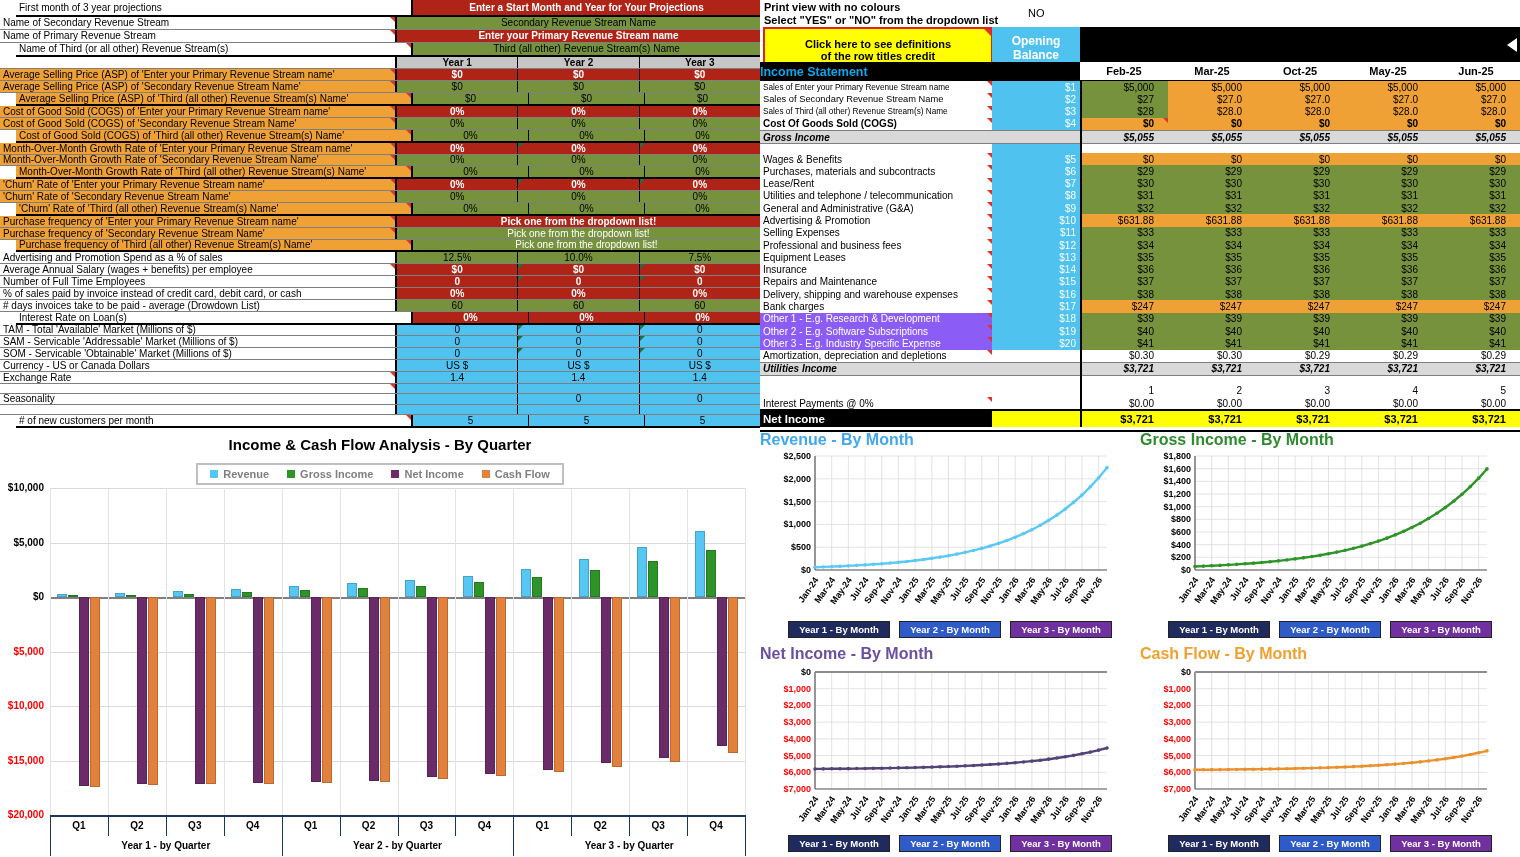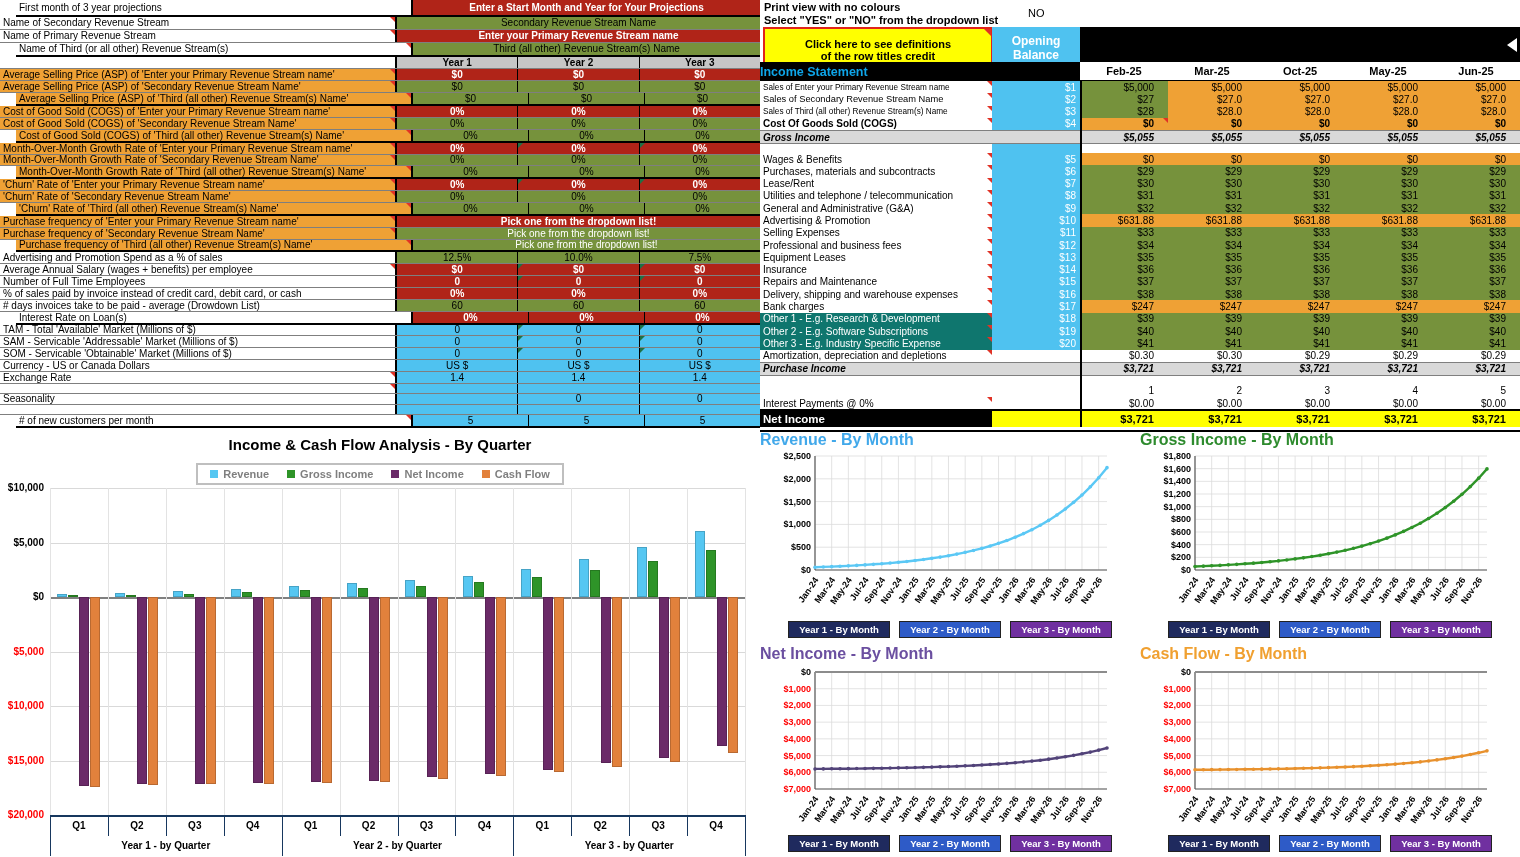--- a/index.html
+++ b/index.html
@@ -41,21 +41,21 @@
   #blackbar .arrow{position:absolute;right:3px;top:11px;width:0;height:0;border-top:7px solid transparent;border-bottom:7px solid transparent;border-right:10px solid #fff;}
   #is-title-row{position:absolute;left:0;top:62px;width:320px;height:19px;background:#000;color:#0ea5e9;font-weight:bold;font-size:12.5px;display:flex;align-items:center;box-sizing:border-box;}
   #month-headers{position:absolute;left:320px;top:62px;width:440px;height:19px;display:flex;border-bottom:1.5px solid #000;box-sizing:border-box;}
   #month-headers div{flex:1;display:flex;align-items:center;justify-content:center;font-weight:bold;font-size:11px;}
   #is-rows{position:absolute;left:0;top:81px;width:760px;height:346px;display:flex;flex-direction:column;}
   #is-vline{position:absolute;left:320px;top:81px;width:1.5px;height:346px;background:#000;}
   .irow{display:flex;flex:1 1 0;min-height:0;}
   .ilabel{width:232px;font-size:10px;padding:0 3px;display:flex;align-items:center;position:relative;background:#fff;overflow:hidden;white-space:nowrap;box-sizing:border-box;}
   .ilabel.sm1{font-size:8.2px;}
   .ilabel.sm2{font-size:9.3px;}
-  .ilabel.lab-green{background:#0f766e;color:#fff;}
+  .ilabel.lab-green{background:#8b5cf6;color:#fff;}
   .ilabel.lab-black{background:#000;color:#fff;font-weight:bold;font-size:11.5px;}
   .bcol{width:88px;display:flex;align-items:center;justify-content:flex-end;padding-right:4px;box-sizing:border-box;font-size:10px;color:#fff;}
   .bcol.bblue{background:#4FC2F0;}
   .ivals{flex:1;display:flex;}
   .icell{flex:1;display:flex;align-items:center;justify-content:flex-end;padding-right:14px;box-sizing:border-box;font-size:10px;position:relative;overflow:hidden;white-space:nowrap;}
   .irow.grayrow{background:#D9D9D9;border-top:1px solid #7F7F7F;border-bottom:1px solid #7F7F7F;}
   .irow.grayrow .ilabel{background:transparent;font-weight:bold;font-style:italic;}
   .irow.grayrow .icell{font-weight:bold;font-style:italic;}
   .irow.yellowrow{border-top:2px solid #000;}
   .irow.yellowrow .bcol,.irow.yellowrow .icell{background:#FFFF00;}
@@ -629,21 +629,21 @@
           <div class="bcol"></div>
           <div class="ivals">
             <div class="icell bg-white">$0.30</div>
             <div class="icell bg-white">$0.30</div>
             <div class="icell bg-white">$0.29</div>
             <div class="icell bg-white">$0.29</div>
             <div class="icell bg-white">$0.29</div>
           </div>
         </div>
         <div class="irow grayrow">
-          <div class="ilabel">Purchase Income</div>
+          <div class="ilabel">Utilities Income</div>
           <div class="bcol"></div>
           <div class="ivals">
             <div class="icell">$3,721</div>
             <div class="icell">$3,721</div>
             <div class="icell">$3,721</div>
             <div class="icell">$3,721</div>
             <div class="icell">$3,721</div>
           </div>
         </div>
         <div class="irow" style="flex-grow: 0.7;">

